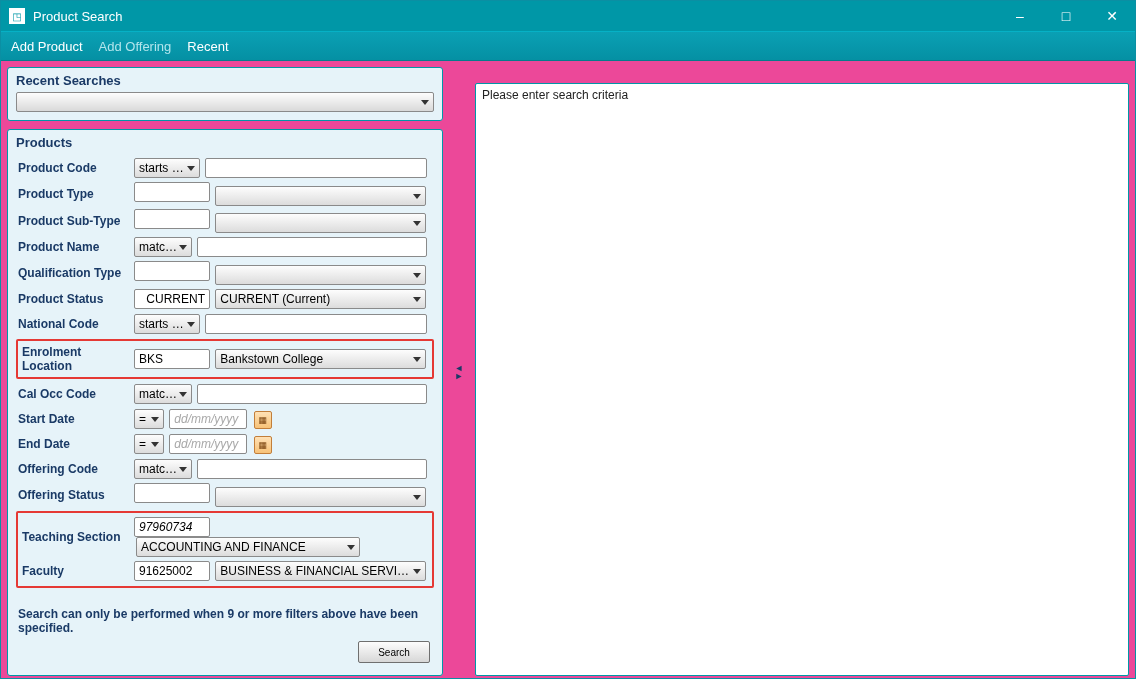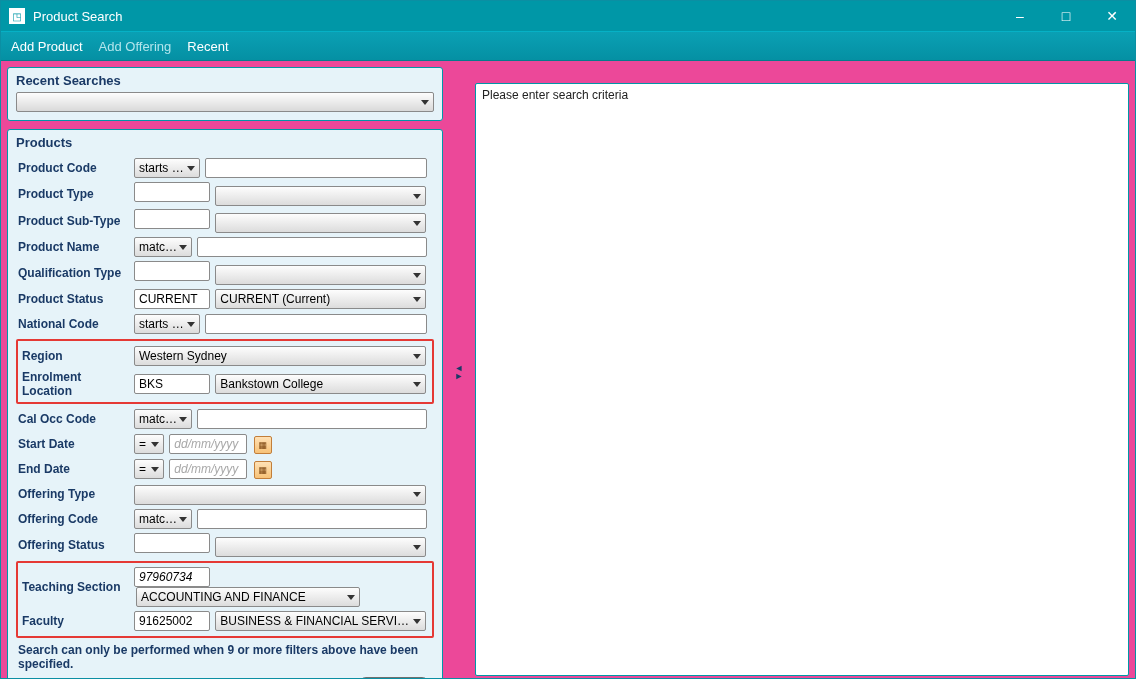--- a/index.html
+++ b/index.html
@@ -125,22 +125,22 @@
   }
   .help-text {
     color: #1a3a66; font-weight: bold; font-size: 12px;
     padding: 4px 2px 0 2px;
   }
   .search-btn-row { text-align: right; padding: 6px 4px 4px 0; }
   .search-btn {
     width: 72px; height: 22px;
     background: linear-gradient(#fdfdfd,#d7d7d7);
     border: 1px solid #6f6f6f;
-    border-radius: 8px;
-    font-size: 12px;
+    border-radius: 2px;
+    font-size: 10px;
     cursor: pointer;
   }
   .splitter {
     width: 8px; display:flex; flex-direction:column; align-items:center; justify-content:center;
   }
   .splitter .arrow { font-size: 9px; color: #1a3a66; line-height: 8px; }
   .right-panel {
     flex: 1;
     background: #fff;
     border: 1px solid #0097a7;
@@ -236,21 +236,21 @@
               <input class="txt" style="width: 76px;">
               <div class="sel" style="width:211px;margin-left:2px;">
                     <span class="seltext"></span>
                     <span class="caret"></span>
                   </div>
             </td>
           </tr>
           <tr>
             <td class="label">Product Status</td>
             <td>
-              <input class="txt" style="width: 76px;" value="CURRENT">
+              <input class="txt" style="width: 76px; text-align: right;" value="CURRENT">
               <div class="sel" style="width:211px;margin-left:2px;">
                     <span class="seltext">CURRENT (Current)</span>
                     <span class="caret"></span>
                   </div>
             </td>
           </tr>
           <tr>
             <td class="label">National Code</td>
             <td>
               <div class="sel" style="width:66px;">
@@ -259,29 +259,20 @@
                   </div>
               <input class="txt" style="width: 222px; margin-left: 2px;">
             </td>
           </tr>
         </tbody>
           </table>
 
         <div class="hl-group">
           <table class="form" style="margin:0;">
             <tbody>
-                <tr>
-              <td class="label" style="width:114px;">Region</td>
-              <td>
-                <div class="sel" style="width:292px;">
-                      <span class="seltext">Western Sydney</span>
-                      <span class="caret"></span>
-                    </div>
-              </td>
-            </tr>
             <tr>
               <td class="label" style="width:114px;">Enrolment Location</td>
               <td>
                 <input class="txt" style="width: 76px;" value="BKS">
                 <div class="sel" style="width:211px;margin-left:2px;">
                       <span class="seltext">Bankstown College</span>
                       <span class="caret"></span>
                     </div>
               </td>
             </tr>
@@ -314,29 +305,20 @@
           </tr>
           <tr>
             <td class="label">End Date</td>
             <td>
               <div class="sel" style="width:30px;">
                     <span class="seltext">=</span>
                     <span class="caret"></span>
                   </div>
               <input class="txt placeholder" style="width: 78px; margin-left: 2px;" placeholder="dd/mm/yyyy" value="dd/mm/yyyy">
               <span class="cal-icon">▦</span>
-            </td>
-          </tr>
-          <tr>
-            <td class="label">Offering Type</td>
-            <td>
-              <div class="sel" style="width:292px;">
-                    <span class="seltext"></span>
-                    <span class="caret"></span>
-                  </div>
             </td>
           </tr>
           <tr>
             <td class="label">Offering Code</td>
             <td>
               <div class="sel" style="width:58px;">
                     <span class="seltext">matches</span>
                     <span class="caret"></span>
                   </div>
               <input class="txt" style="width: 230px; margin-left: 2px;">

